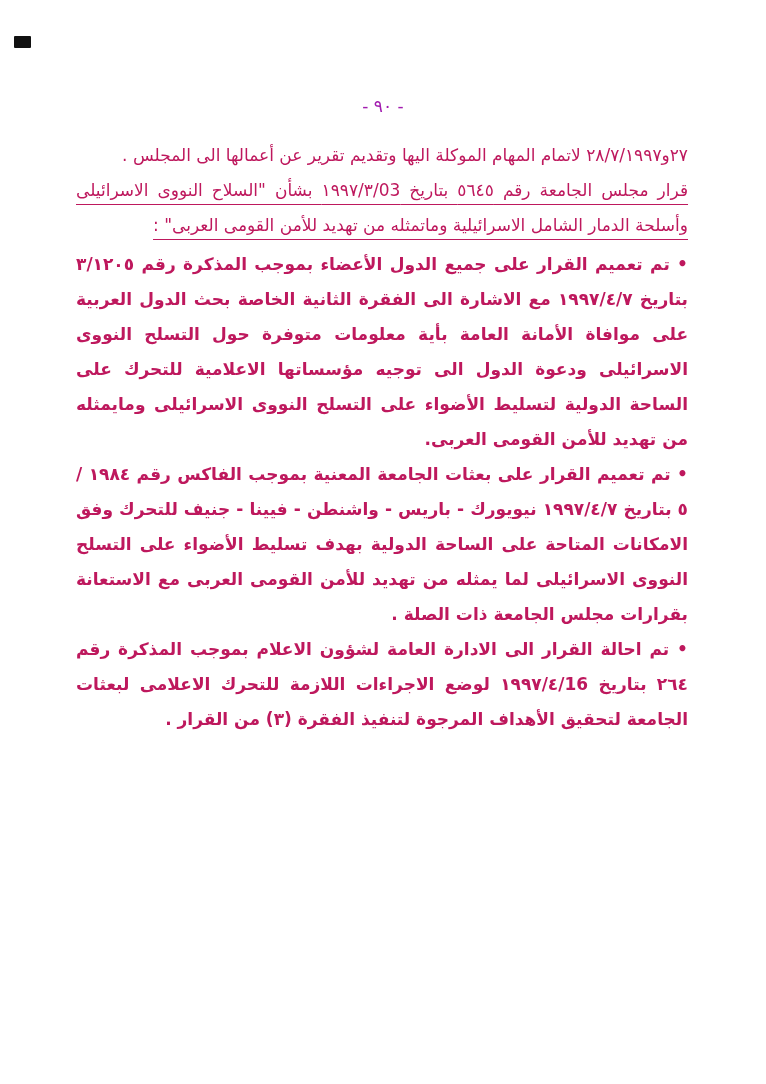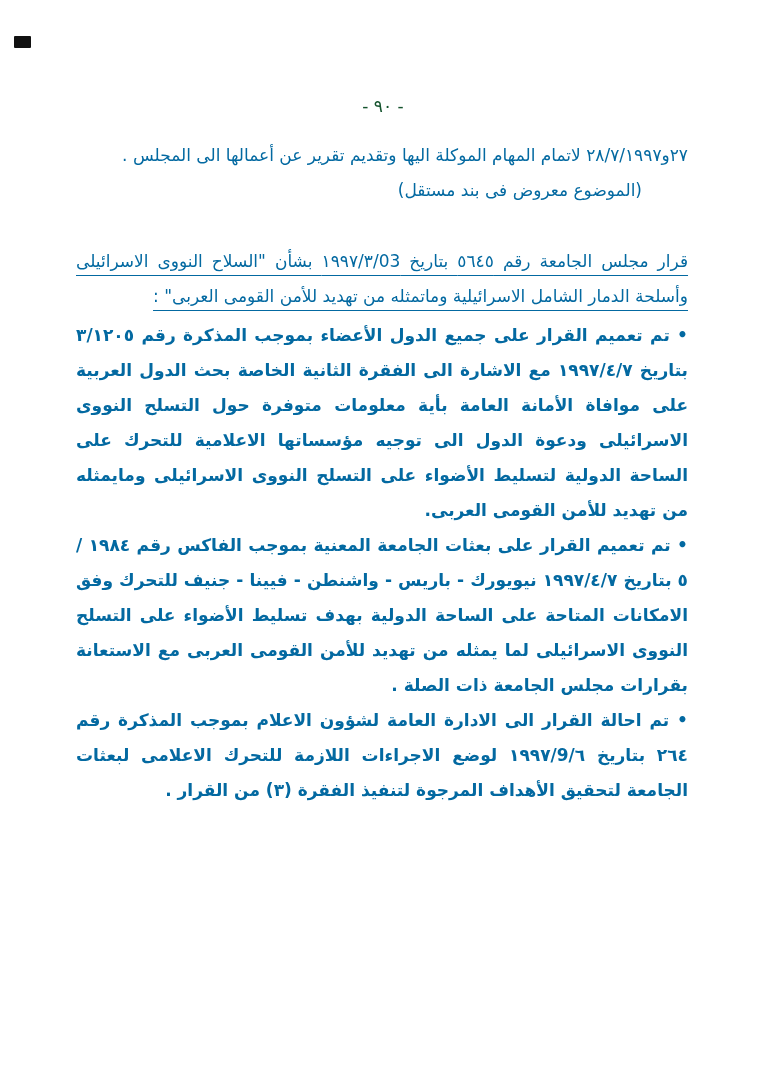--- a/index.html
+++ b/index.html
@@ -26,31 +26,31 @@
     border-radius: 1px;
   }
   .page-number {
     position: absolute;
     top: 96px;
     left: 0;
     right: 0;
     text-align: center;
     font-size: 17px;
     letter-spacing: 1px;
-    color: #14532d;
+    color: #a21caf;
   }
   .content {
     position: absolute;
     top: 138px;
     right: 78px;
     width: 612px;
     direction: rtl;
     font-size: 17px;
     line-height: 35px;
-    color: #0369a1;
+    color: #be185d;
   }
   .intro-para {
     text-align: justify;
     text-justify: inter-word;
   }
   .intro-note {
     padding-right: 46px;
     margin-bottom: 36px;
   }
   .agenda-item {
@@ -93,29 +93,28 @@
 <div class="page">
 
   <div class="scan-artifact"></div>
 
   <div class="page-number">- ٩٠ -</div>
 
   <div class="content">
 
     <p class="intro-para">٢٧و٢٨/٧/١٩٩٧ لاتمام المهام الموكلة اليها وتقديم تقرير عن أعمالها الى المجلس .</p>
 
-    <p class="intro-note">(الموضوع معروض فى بند مستقل)</p>
 
     <div class="agenda-item">
 
       <div class="item-body">
         <p class="item-heading">قرار مجلس الجامعة رقم ٥٦٤٥ بتاريخ ١٩٩٧/٣/03 بشأن "السلاح النووى الاسرائيلى وأسلحة الدمار الشامل الاسرائيلية وماتمثله من تهديد للأمن القومى العربى" :</p>
 
         <ul class="bullet-list">
           <li class="bullet-item">تم تعميم القرار على جميع الدول الأعضاء بموجب المذكرة رقم ٣/١٢٠٥ بتاريخ ١٩٩٧/٤/٧ مع الاشارة الى الفقرة الثانية الخاصة بحث الدول العربية على موافاة الأمانة العامة بأية معلومات متوفرة حول التسلح النووى الاسرائيلى ودعوة الدول الى توجيه مؤسساتها الاعلامية للتحرك على الساحة الدولية لتسليط الأضواء على التسلح النووى الاسرائيلى ومايمثله من تهديد للأمن القومى العربى.</li>
           <li class="bullet-item">تم تعميم القرار على بعثات الجامعة المعنية بموجب الفاكس رقم ١٩٨٤ /٥ بتاريخ ١٩٩٧/٤/٧ نيويورك - باريس - واشنطن - فيينا - جنيف للتحرك وفق الامكانات المتاحة على الساحة الدولية بهدف تسليط الأضواء على التسلح النووى الاسرائيلى لما يمثله من تهديد للأمن القومى العربى مع الاستعانة بقرارات مجلس الجامعة ذات الصلة .</li>
-          <li class="bullet-item">تم احالة القرار الى الادارة العامة لشؤون الاعلام بموجب المذكرة رقم ٢٦٤ بتاريخ ١٩٩٧/9/٦ لوضع الاجراءات اللازمة للتحرك الاعلامى لبعثات الجامعة لتحقيق الأهداف المرجوة لتنفيذ الفقرة (٣) من القرار .</li>
+          <li class="bullet-item">تم احالة القرار الى الادارة العامة لشؤون الاعلام بموجب المذكرة رقم ٢٦٤ بتاريخ ١٩٩٧/٤/16 لوضع الاجراءات اللازمة للتحرك الاعلامى لبعثات الجامعة لتحقيق الأهداف المرجوة لتنفيذ الفقرة (٣) من القرار .</li>
         </ul>
       </div>
     </div>
 
   </div>
 </div>
 
 </body></html>

